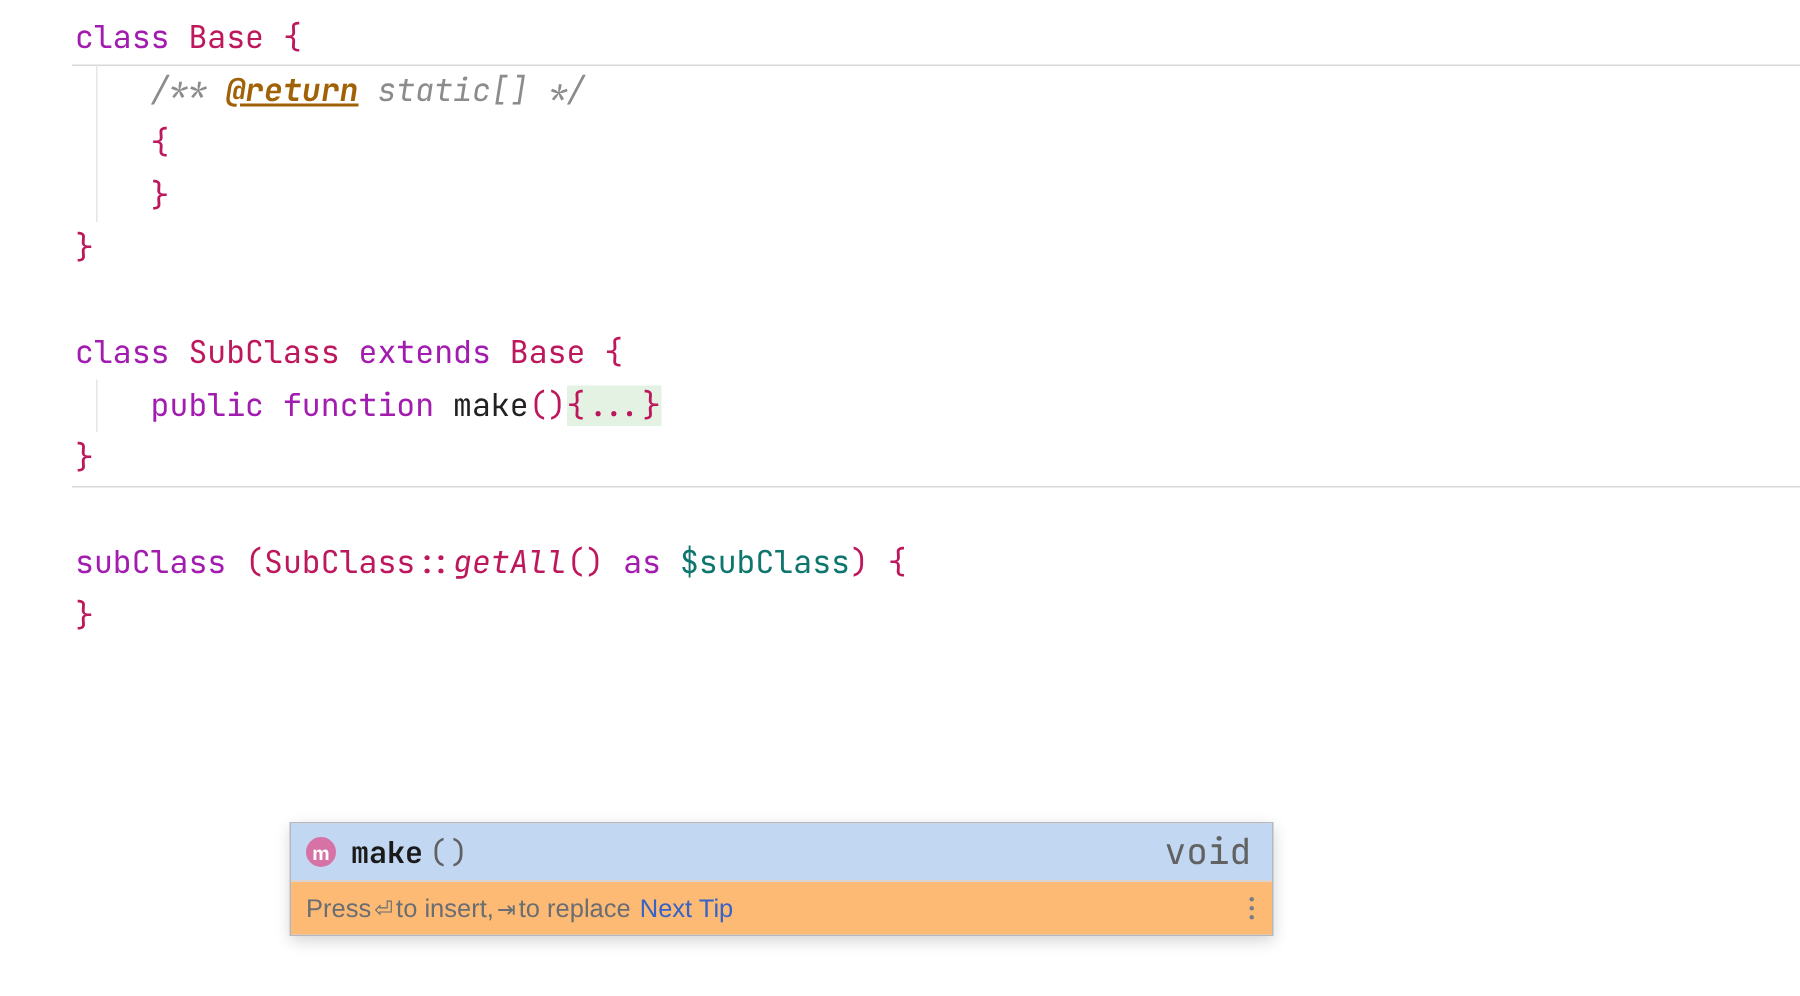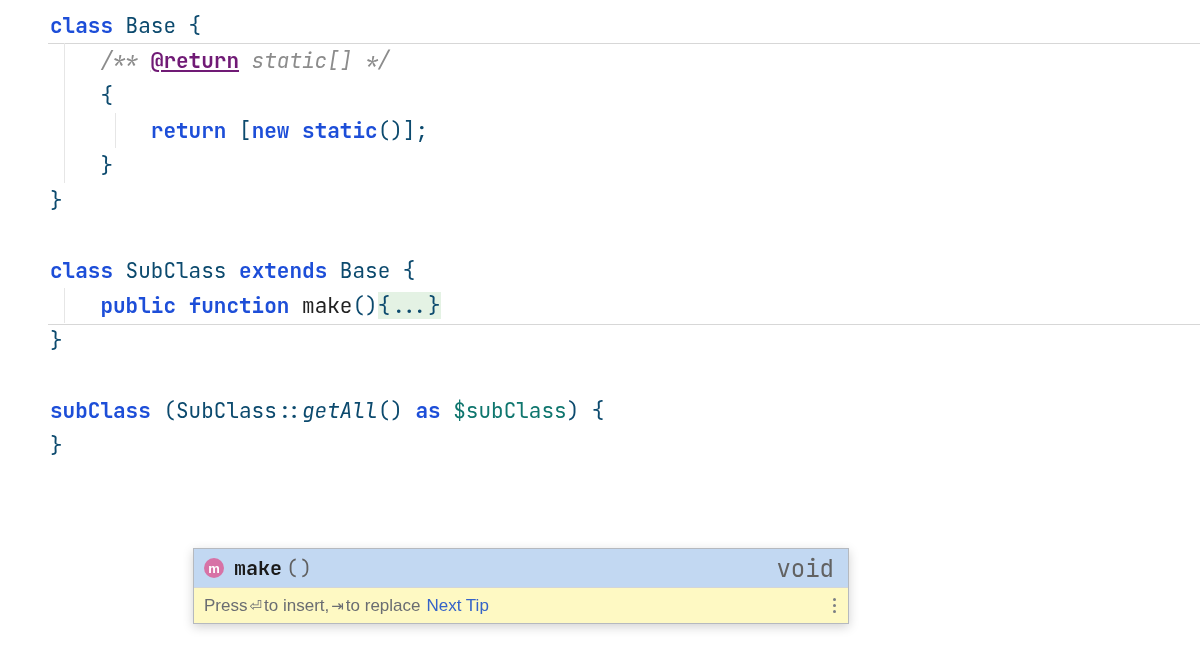--- a/index.html
+++ b/index.html
@@ -6,43 +6,43 @@
   html,body { width:1200px; height:664px; background:#fff; font-family:"JetBrains Mono","Fira Code","Menlo","Consolas",monospace; font-size:21px; overflow:hidden; }
   .editor { width:1200px; height:664px; position:relative; background:#fff; }
   .gutter { position:absolute; left:0; top:0; width:48px; height:664px; background:#fff; }
   .code-area { position:absolute; left:48px; top:0; right:0; }
   .line { height:35px; line-height:35px; white-space:pre; padding-left:2px; position:relative; }
   .line.topspace { height:43px; line-height:51px; }
   .hl-line { background:#fdf8e1; margin-left:-48px; padding-left:50px; }
   .sep { position:absolute; left:0; right:0; border-top:1px solid #d7d7d7; }
   .indent-guide { position:absolute; top:0; bottom:0; width:0; border-left:1px solid #e6e6e6; }
   
-  .kw { color:#1d4ed8; font-weight:700; }
-  .plain { color:#0c4a6e; }
+  .kw { color:#a21caf; font-weight:400; }
+  .plain { color:#be185d; }
   .fn { color:#222; }
   .italic { font-style:italic; }
   .gray { color:#8c8c8c; }
   .dgreen { background:#e4f2e4; }
-  .doc-tag { color:#701a75; font-weight:700; text-decoration:underline; }
+  .doc-tag { color:#a16207; font-style:italic; font-weight:700; text-decoration:underline; }
   .var { color:#0f766e; }
   .err-underline { border-bottom:2px dotted #d44; padding-bottom:0px; }
   .caret { display:inline-block; width:2px; height:24px; background:#000; vertical-align:-5px; margin-left:-1px; }
 
   
   .popup { position:absolute; left:193px; top:548px; width:656px;
            background:#f2f3f5; border:1px solid #b5b9bf; box-shadow:0 3px 10px rgba(0,0,0,0.18);
            font-family:-apple-system,"Segoe UI",Arial,sans-serif; }
   .popup-item { display:flex; align-items:center; height:38px; background:#c2d8f2; }
   .popup-icon { width:20px; height:20px; border-radius:10px; background:#d772a6; color:#fff;
                font-size:13px; font-weight:700; display:flex; align-items:center; justify-content:center;
                margin:0 10px 0 10px; }
   .popup-name { font-family:"JetBrains Mono",monospace; font-weight:700; color:#1a1a1a; font-size:20px; }
   .popup-parens { font-family:"JetBrains Mono",monospace; color:#606060; font-size:20px; letter-spacing:2px; margin-left:4px;}
   .popup-type { margin-left:auto; margin-right:14px; font-family:"JetBrains Mono",monospace; color:#626262; font-size:24px; }
-  .popup-footer { display:flex; align-items:center; height:36px; background:#fef9c3; border-top:1px solid #d2d5da;
+  .popup-footer { display:flex; align-items:center; height:36px; background:#fdba74; border-top:1px solid #d2d5da;
                   color:#6a6d72; font-size:17px; padding:0 10px; }
   .popup-footer .glyph { font-size:15px; margin:0 2px; color:#6a6d72; }
   .popup-footer .link { color:#3563c8; margin-left:6px; }
   .popup-footer .more { margin-left:auto; display:flex; flex-direction:column; gap:3px; padding-right:2px;}
   .popup-footer .more span { width:3px; height:3px; border-radius:50%; background:#7b7e84; display:block;}
 </style>
 </head>
 <body>
 
 <div class="editor">
@@ -54,21 +54,20 @@
 
   <div class="code-area">
 
     <div class="line topspace"><span class="kw">class</span><span class="plain"> </span><span class="plain">Base</span><span class="plain"> {</span></div>
 
     <div class="line"><div class="indent-guide" style="left:16px;"></div><span class="plain">    </span><span class="gray italic">/** </span><span class="doc-tag">@return</span><span class="gray italic"> static[] */</span></div>
 
 
     <div class="line"><div class="indent-guide" style="left:16px;"></div><span>    </span><span class="plain">{</span></div>
 
-    <div class="line"><div class="indent-guide" style="left:16px;"></div><div class="indent-guide" style="left:67px;"></div><span>        </span><span class="kw">return</span><span class="plain"> [</span><span class="kw">new</span><span> </span><span class="kw">static</span><span class="plain">()];</span></div>
 
     <div class="line"><div class="indent-guide" style="left:16px;"></div><span>    </span><span class="plain">}</span></div>
 
     <div class="line"><span class="plain">}</span></div>
 
     <div class="line"></div>
 
     <div class="line"><span class="kw">class</span><span> </span><span class="plain">SubClass</span><span> </span><span class="kw">extends</span><span> </span><span class="plain">Base</span><span class="plain"> {</span></div>
 
     <div class="line"><div class="indent-guide" style="left:16px;"></div><span>    </span><span class="kw">public</span><span> </span><span class="kw">function</span><span> </span><span class="fn">make</span><span class="plain">()</span><span class="plain dgreen">{...}</span></div>

